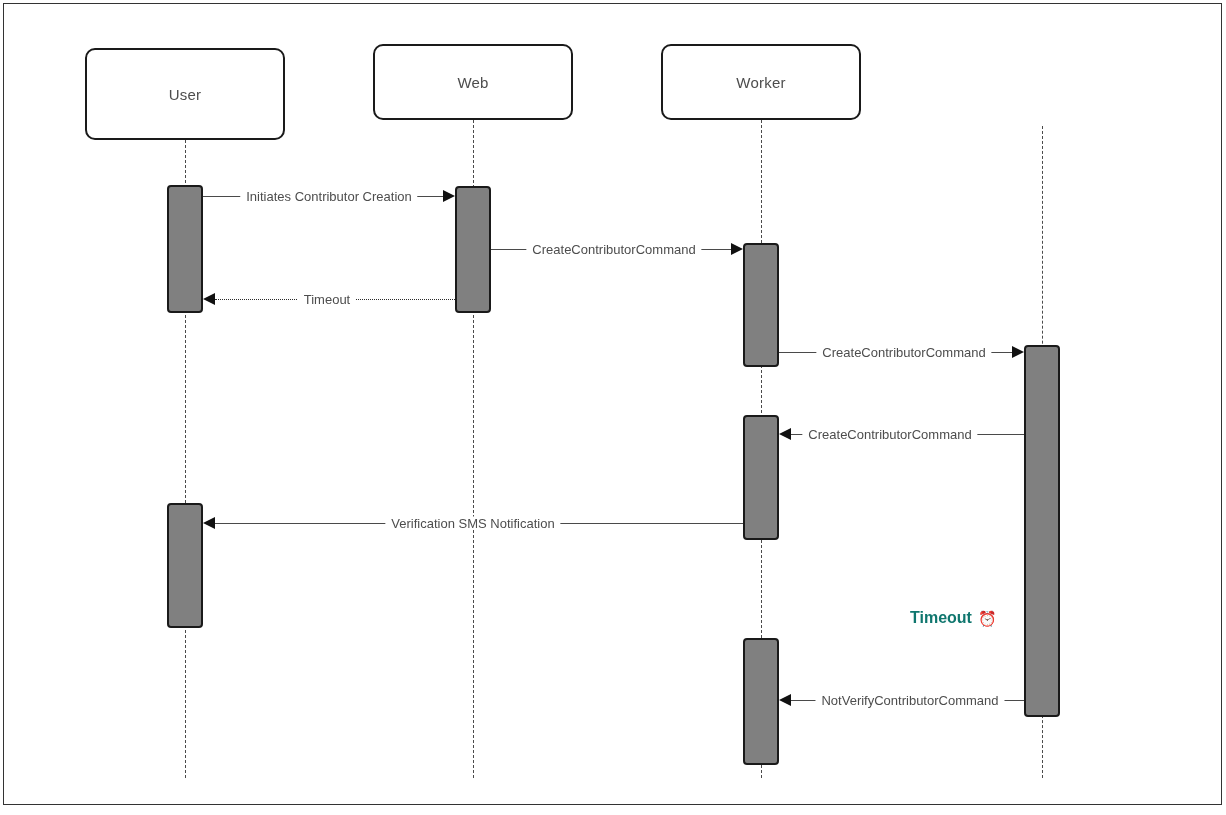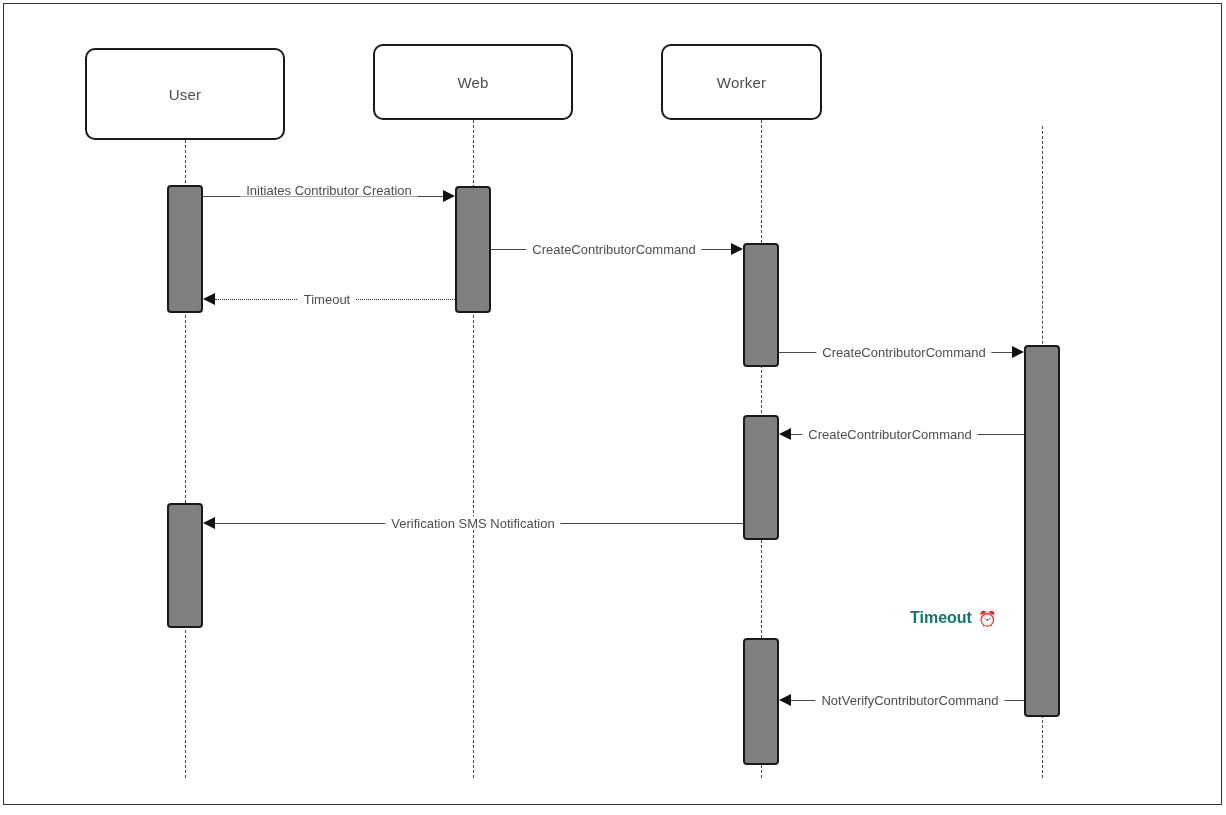--- a/index.html
+++ b/index.html
@@ -113,35 +113,35 @@
   <div class="lifeline" style="left:473px;  top:120px; height:658px;"></div>
   <div class="lifeline" style="left:761px;  top:120px; height:658px;"></div>
   <div class="lifeline" style="left:1042px; top:126px; height:652px;"></div>
 
   <div class="participant" style="left:85px; top:48px; width:200px; height:92px;">
     <span class="participant-label">User</span>
   </div>
   <div class="participant" style="left:373px; top:44px; width:200px; height:76px;">
     <span class="participant-label">Web</span>
   </div>
-  <div class="participant" style="left:661px; top:44px; width:161px; height:76px;">
+  <div class="participant" style="left:661px; top:44px; width:200px; height:76px;">
     <span class="participant-label">Worker</span>
   </div>
 
   <div class="activation" style="left:167px;  top:185px; width:36px; height:128px;"></div>
   <div class="activation" style="left:455px;  top:186px; width:36px; height:127px;"></div>
   <div class="activation" style="left:743px;  top:243px; width:36px; height:124px;"></div>
   <div class="activation" style="left:1024px; top:345px; width:36px; height:372px;"></div>
   <div class="activation" style="left:743px;  top:415px; width:36px; height:125px;"></div>
   <div class="activation" style="left:167px;  top:503px; width:36px; height:125px;"></div>
   <div class="activation" style="left:743px;  top:638px; width:36px; height:127px;"></div>
 
   <div class="msg-line" style="left:203px; top:196px; width:240px;"></div>
   <div class="arrowhead right" style="left:443px; top:190px;"></div>
-  <div class="msg-label" style="left:329px; top:190px;">Initiates Contributor Creation</div>
+  <div class="msg-label" style="left:329px; top:196px;">Initiates Contributor Creation</div>
 
   <div class="msg-line" style="left:491px; top:249px; width:240px;"></div>
   <div class="arrowhead right" style="left:731px; top:243px;"></div>
   <div class="msg-label" style="left:598px; top:249px;margin-left:16px;">CreateContributorCommand</div>
 
   <div class="msg-line dotted" style="left:215px; top:299px; width:240px;"></div>
   <div class="arrowhead left" style="left:203px; top:293px;"></div>
   <div class="msg-label" style="left:327px; top:299px;">Timeout</div>
 
   <div class="msg-line" style="left:779px; top:352px; width:233px;"></div>

